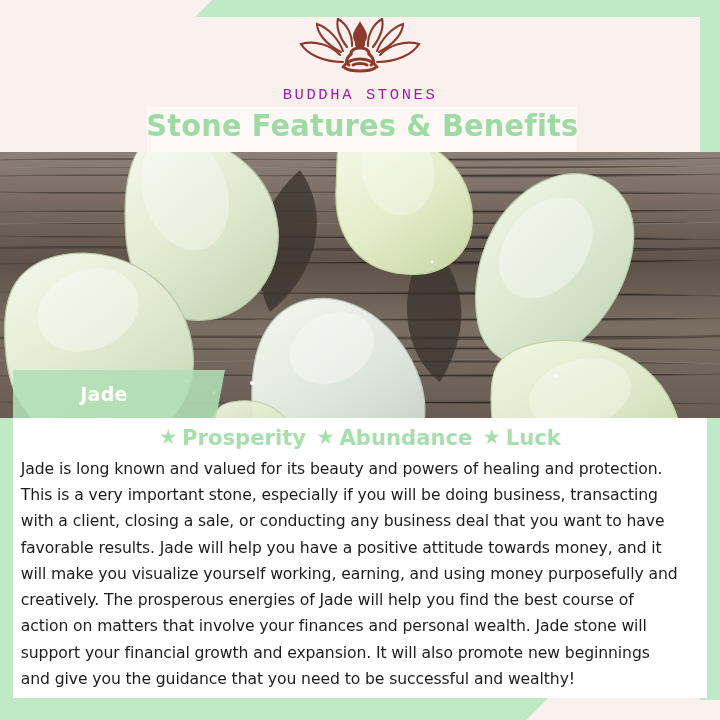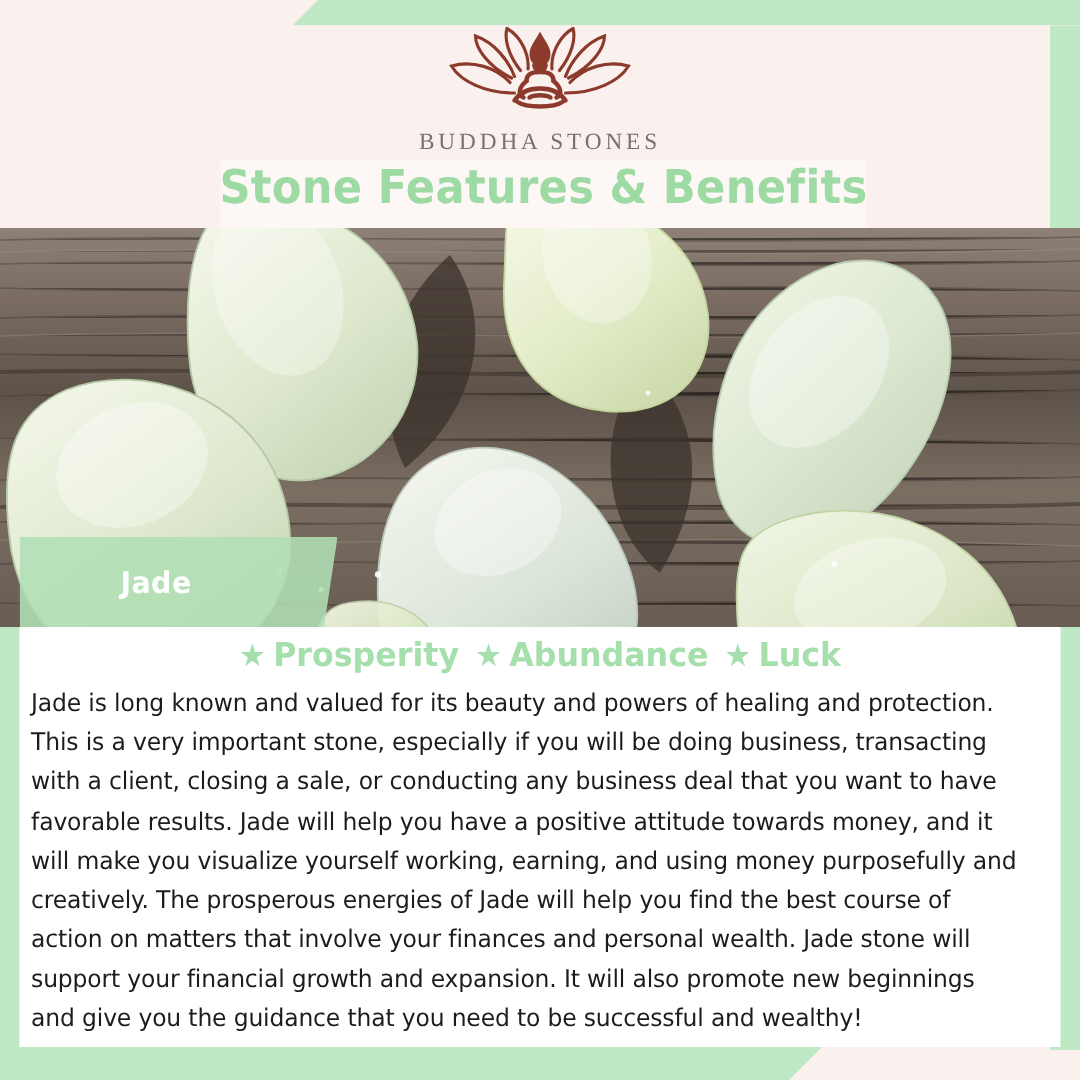--- a/index.html
+++ b/index.html
@@ -38,23 +38,23 @@
   }
 
   
   #logo {
     position: absolute; left: 0; top: 18px; width: 720px;
     display: flex; flex-direction: column; align-items: center;
   }
   #logo-mark { width: 150px; height: 62px; display: block; }
   #logo-word {
     margin-top: 6px;
-    font-family: Liberation Serif, serif;
+    font-family: Liberation Mono, monospace;
     font-size: 15.5px; letter-spacing: 2.6px;
-    color: #737373; font-weight: 400;
+    color: #a21caf; font-weight: 400;
   }
 
   
   #title-band {
     position: absolute; left: 147px; top: 107px;
     width: 430px; height: 45px;
     background: #fdf8f6;
     display: flex; align-items: flex-start; justify-content: center;
   }
   #title-text {
@@ -70,21 +70,21 @@
   
   #photo {
     position: absolute; left: 0; top: 152px; width: 720px; height: 266px;
     overflow: hidden;
     background: #6d6258;
   }
   #photo svg { display: block; width: 720px; height: 266px; }
 
   
   #jade-strip {
-    position: absolute; left: 13px; bottom: 0; width: 212px; height: 60px;
+    position: absolute; left: 13px; bottom: 0; width: 212px; height: 48px;
     background: rgba(176,223,180,.88);
     clip-path: polygon(0 0, 100% 0, calc(100% - 9px) 100%, 0 100%);
     display: flex; align-items: center;
   }
   #jade-label {
     margin-left: 66px;
     font-family: "DejaVu Sans", sans-serif;
     font-weight: 700; font-size: 20px; color: #ffffff;
     letter-spacing: .3px;
     transform: scaleX(.95);

